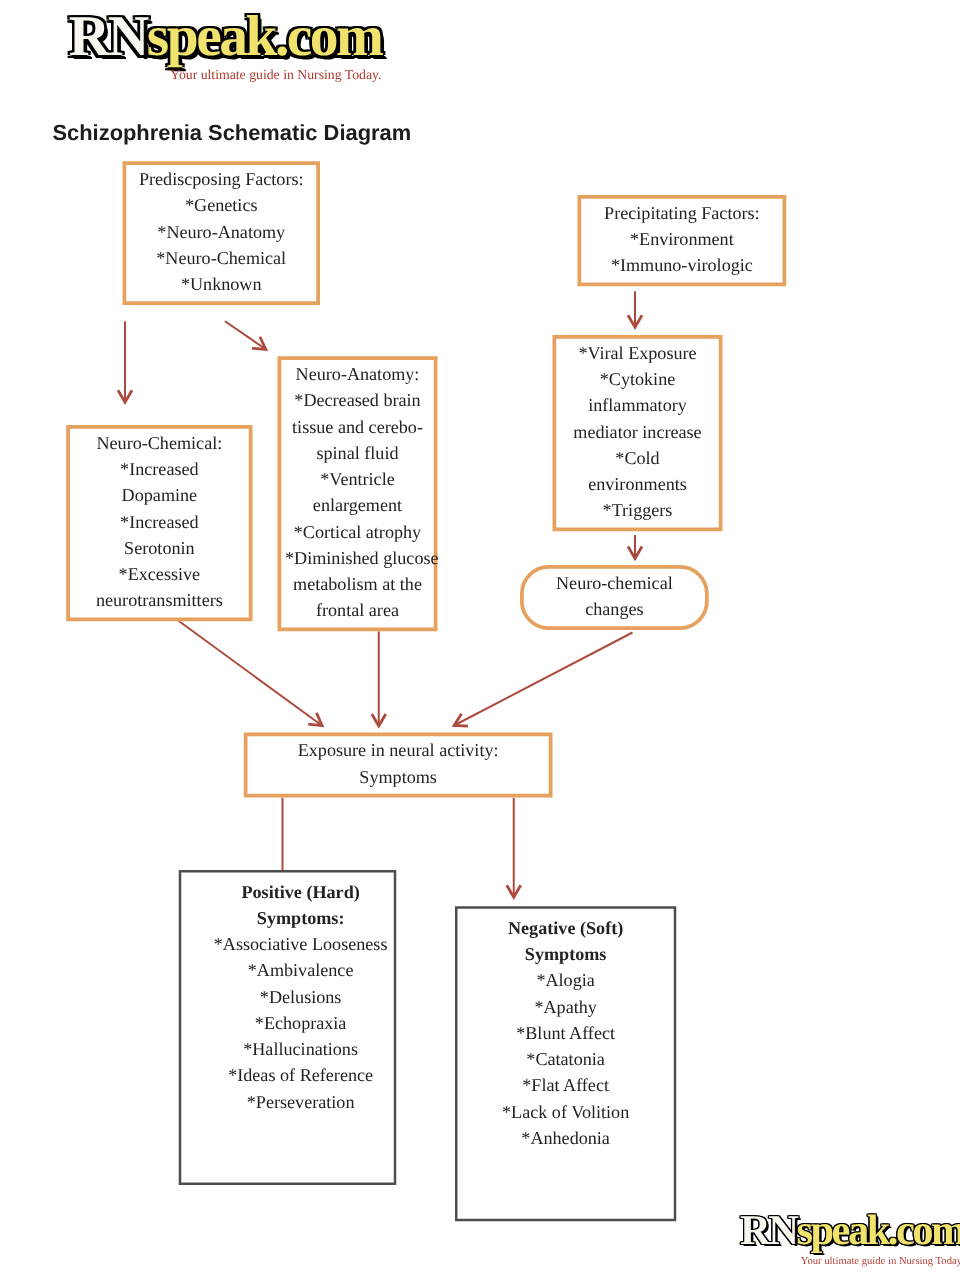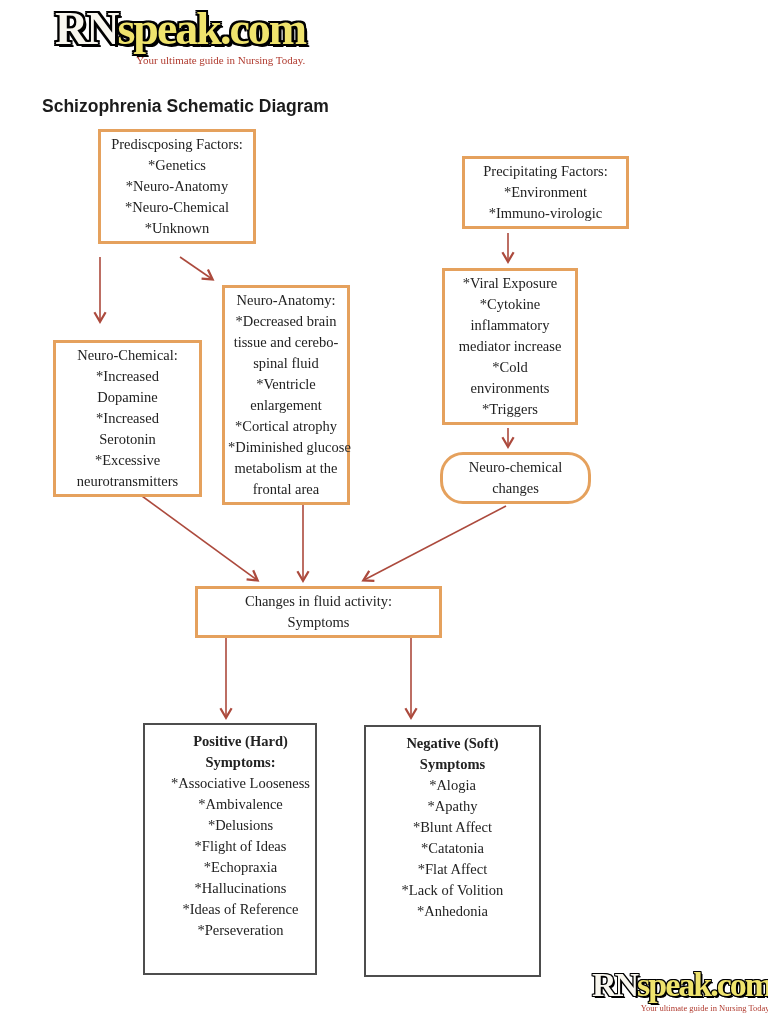--- a/index.html
+++ b/index.html
@@ -131,44 +131,43 @@
         <div class="line">*Viral Exposure</div>
         <div class="line">*Cytokine</div>
         <div class="line">inflammatory</div>
         <div class="line">mediator increase</div>
         <div class="line">*Cold</div>
         <div class="line">environments</div>
         <div class="line">*Triggers</div>
       </div>
   </div>
 
-  <div class="obox" style="left:440px;top:452px;width:151px;border-radius:23px;">
+  <div class="obox" style="left:416px;top:452px;width:151px;border-radius:23px;">
     <div>
         <div class="line">Neuro-chemical</div>
         <div class="line">changes</div>
       </div>
   </div>
 
   <div class="obox" style="left:195px;top:586px;width:247px;">
     <div>
-        <div class="line">Changes in fluid activity:</div>
+        <div class="line">Exposure in neural activity:</div>
         <div class="line">Symptoms</div>
       </div>
   </div>
 
-  <div class="sbox" style="left:143px;top:723px;width:174px;height:252px;padding-left:24px;">
+  <div class="sbox" style="left:143px;top:696px;width:174px;height:252px;padding-left:24px;">
     <div>
         <div class="line bold">Positive (Hard)</div>
         <div class="line bold">Symptoms:</div>
       </div>
     <div>
         <div class="line">*Associative Looseness</div>
         <div class="line">*Ambivalence</div>
         <div class="line">*Delusions</div>
-        <div class="line">*Flight of Ideas</div>
         <div class="line">*Echopraxia</div>
         <div class="line">*Hallucinations</div>
         <div class="line">*Ideas of Reference</div>
         <div class="line">*Perseveration</div>
       </div>
   </div>
 
   <div class="sbox" style="left:364px;top:725px;width:177px;height:252px;">
     <div>
         <div class="line bold">Negative (Soft)</div>

